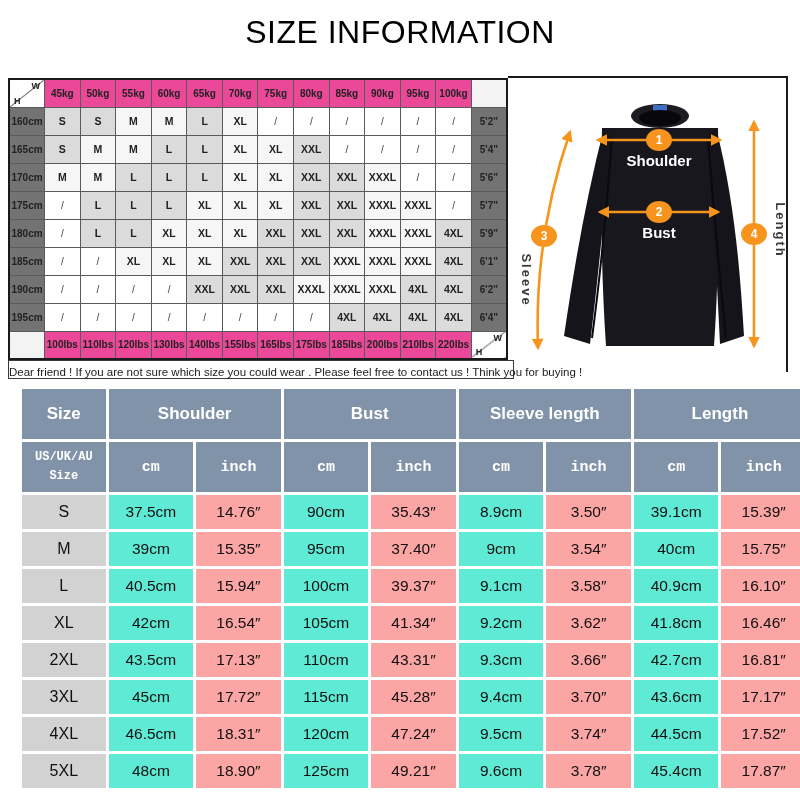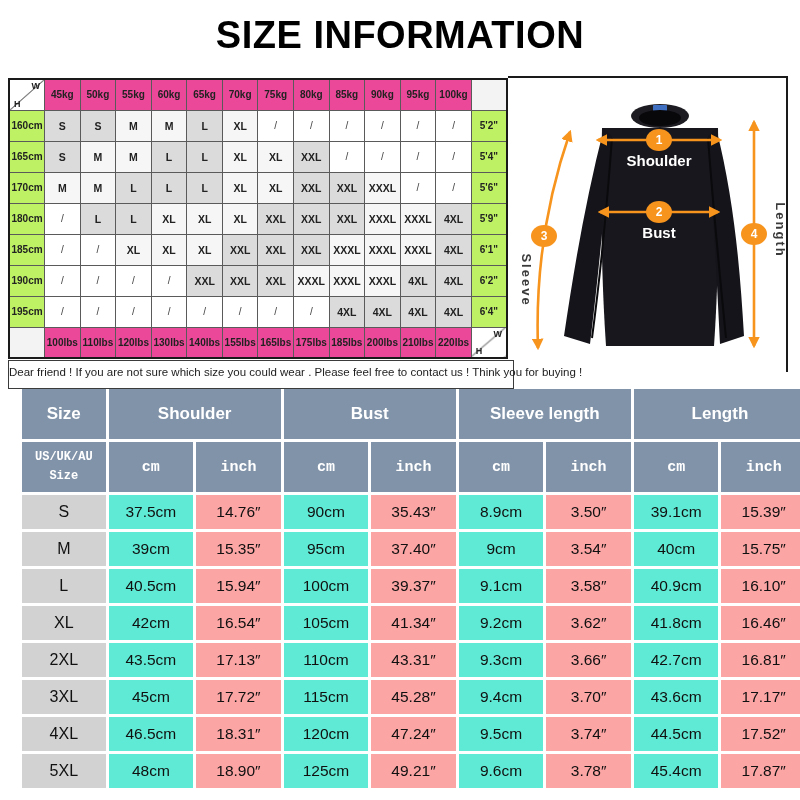--- a/index.html
+++ b/index.html
@@ -1,49 +1,49 @@
 <!DOCTYPE html>
 <html><head>
 <meta charset="utf-8">
 <style>
   *{box-sizing:border-box;margin:0;padding:0}
   html,body{width:800px;height:800px;overflow:hidden}
   body{background:#fff;font-family:"Liberation Sans",sans-serif;position:relative;color:#111}
 
   .title{position:absolute;top:14px;left:0;width:100%;text-align:center;
-         font-size:38px;font-weight:bold;letter-spacing:.5px;color:#000}
+         font-size:32px;font-weight:normal;letter-spacing:.5px;color:#000}
 
   
   table.matrix{position:absolute;left:8px;top:78px;width:500px;height:281px;
     border-collapse:collapse;table-layout:fixed;border:2px solid #1a1a1a;
     font-size:10px;font-weight:bold;color:#222}
   .matrix td{border:1px solid #5a5a5a;height:28px;text-align:center;padding:0;overflow:hidden;white-space:nowrap}
   .matrix .kg{background:#ec4899}
-  .matrix .hc,.matrix .hf{background:#bef264}
+  .matrix .hc,.matrix .hf{background:#737373}
   .matrix .sz{font-size:10.5px}
   .matrix .g{background:#dbdbdb}
   .matrix .w{background:#f6f6f6}
   .matrix .slash{background:#fff;color:#444;font-weight:400}
   .matrix .blank{background:#f3f3f3}
   .matrix .corner{position:relative;background:
      linear-gradient(to bottom right,#fff calc(50% - 1px),#8a8a8a calc(50% - .25px),#8a8a8a calc(50% + .25px),#fff calc(50% + 1px))}
   .corner .cw{position:absolute;top:1px;right:4px;font-size:9px}
   .corner .ch{position:absolute;bottom:1px;left:4px;font-size:9px}
 
   
   .figure-box{position:absolute;left:508px;top:76px;width:280px;height:296px;
     border-top:2px solid #1a1a1a;border-right:2px solid #1a1a1a;background:#fff}
   .figure-box svg{display:block}
   .white-lbl{fill:#fff;font-weight:bold;font-size:15px;font-family:"Liberation Sans",sans-serif;text-anchor:middle}
   .badge-num{fill:#fff;font-weight:bold;font-size:12px;font-family:"Liberation Sans",sans-serif;text-anchor:middle}
   .side-lbl{fill:#3a3a3a;font-weight:bold;font-size:13px;letter-spacing:2px;
     font-family:"Liberation Sans",sans-serif;text-anchor:middle}
 
   
-  .note{position:absolute;left:8px;top:360px;width:506px;height:29px;border:1px solid #3a3a3a;
+  .note{position:absolute;left:8px;top:360px;width:506px;height:19px;border:1px solid #3a3a3a;
     background:#fefefe;font-size:11.5px;line-height:23px;text-align:center;color:#1c1c1c;white-space:nowrap}
 
   
   table.detail{position:absolute;left:19px;top:386px;width:790px;
     border-collapse:separate;border-spacing:3px;table-layout:fixed}
   .detail td{text-align:center;padding:0;overflow:hidden;white-space:nowrap}
   .detail .hdr{background:#8193A9;color:#fff;font-size:17px;font-weight:bold;height:50px}
   .detail .sub{background:#8193A9;color:#fff;font-family:"Liberation Mono",monospace;
     font-weight:bold;font-size:15px;height:50px}
   .detail .us{font-size:12px;white-space:pre-line;line-height:1.6}
@@ -119,20 +119,36 @@
         <td class="sz w">XL</td>
         <td class="sz w">XL</td>
         <td class="sz g">XXL</td>
         <td class="sz g">XXL</td>
         <td class="sz w">XXXL</td>
         <td class="slash">/</td>
         <td class="slash">/</td>
         <td class="hf">5'6"</td>
       </tr>
       <tr>
+        <td class="hc">175cm</td>
+        <td class="slash">/</td>
+        <td class="sz g">L</td>
+        <td class="sz g">L</td>
+        <td class="sz g">L</td>
+        <td class="sz w">XL</td>
+        <td class="sz w">XL</td>
+        <td class="sz w">XL</td>
+        <td class="sz g">XXL</td>
+        <td class="sz g">XXL</td>
+        <td class="sz w">XXXL</td>
+        <td class="sz w">XXXL</td>
+        <td class="slash">/</td>
+        <td class="hf">5'7"</td>
+      </tr>
+      <tr>
         <td class="hc">180cm</td>
         <td class="slash">/</td>
         <td class="sz g">L</td>
         <td class="sz g">L</td>
         <td class="sz w">XL</td>
         <td class="sz w">XL</td>
         <td class="sz w">XL</td>
         <td class="sz g">XXL</td>
         <td class="sz g">XXL</td>
         <td class="sz g">XXL</td>

